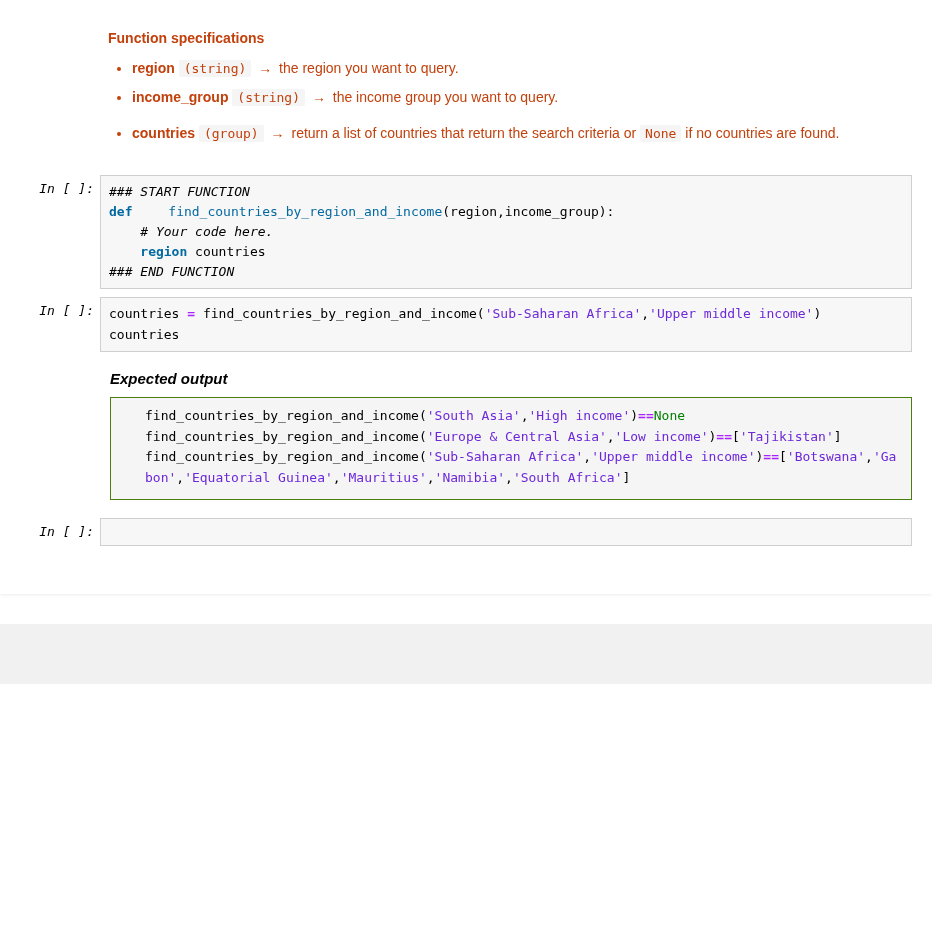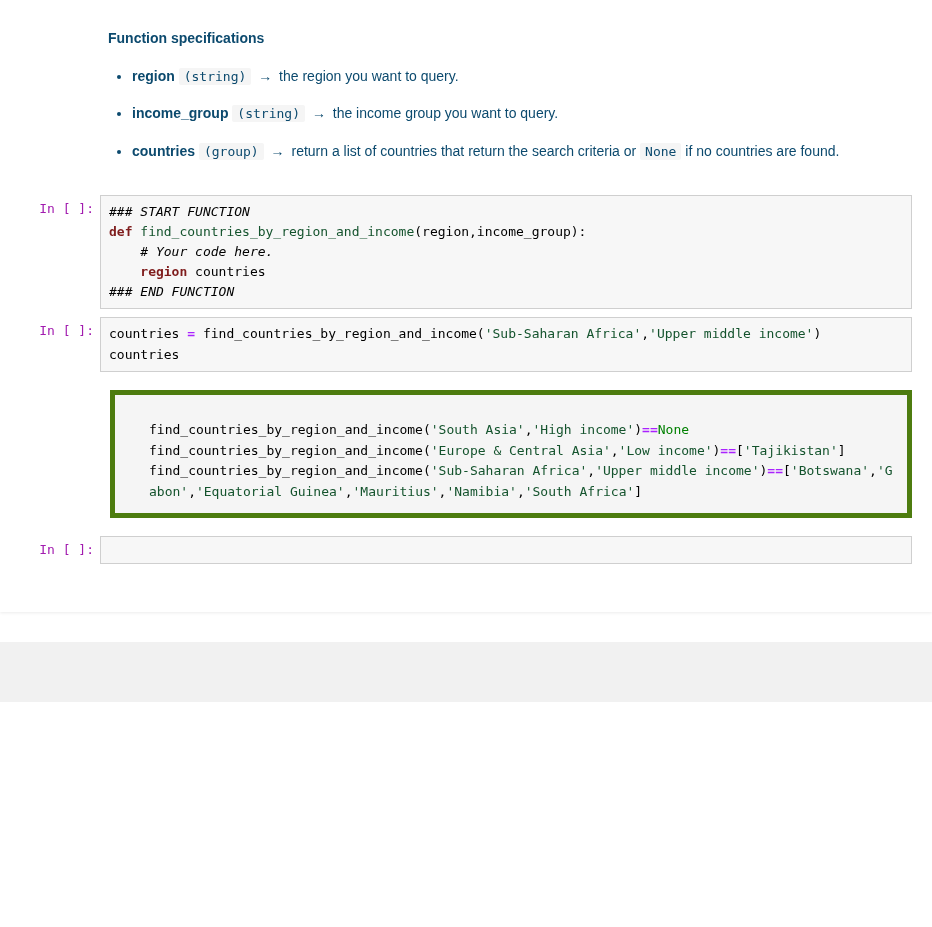--- a/index.html
+++ b/index.html
@@ -19,21 +19,22 @@
       display: flex;
       margin-bottom: 8px;
     }
     .prompt {
       width: 80px;
       min-width: 80px;
       text-align: right;
       padding: 6px 6px 6px 0;
       font-family: "SFMono-Regular", Menlo, Consolas, monospace;
       font-size: 13px;
-      color: #a21caf;
+      color: #000000;
+      font-style: italic;
     }
     .cell-input {
       flex: 1;
       border: 1px solid #cfcfcf;
       background: #f7f7f7;
       padding: 6px 8px;
       font-family: "SFMono-Regular", Menlo, Consolas, monospace;
       font-size: 13px;
       line-height: 1.55;
       white-space: pre-wrap;
@@ -41,59 +42,59 @@
       color: #000;
     }
     .cell-input.empty {
       min-height: 28px;
     }
     .markdown-body {
       flex: 1;
       padding: 0 8px 8px 8px;
       font-size: 14px;
       line-height: 1.55;
-      color: #0c4a6e;
+      color: #c2410c;
     }
     .markdown-body p { margin: 8px 0; }
     .markdown-body ul { margin: 6px 0 14px 24px; }
-    .markdown-body li { margin: 16px 0; }
+    .markdown-body li { margin: 8px 0; }
     .spec-title { font-weight: 700; margin-bottom: 10px; }
     .sub-head { font-style: italic; margin-top: 14px; margin-bottom: 6px; }
     .inline-code {
       font-family: "SFMono-Regular", Menlo, Consolas, monospace;
       background: #f5f5f5;
       padding: 1px 5px;
       font-size: 13px;
       border-radius: 2px;
     }
     .arrow { padding: 0 3px; }
 
     
     .tok-comment { color: #000000; font-style: italic; }
-    .tok-kw { color: #7f1d1d; font-weight: 700; }
-    .tok-fn { color: #14532d; }
-    .tok-str { color: #14532d; }
+    .tok-kw { color: #0369a1; font-weight: 700; }
+    .tok-fn { color: #0369a1; margin-left: 28px; }
+    .tok-str { color: #6d28d9; }
     .tok-op { color: #AA22FF; font-weight: 700; }
     .tok-nb { color: #008000; }
 
     .expected-block {
       margin-left: 90px;
       margin-top: 18px;
       margin-bottom: 18px;
     }
     .expected-title {
       font-weight: 700;
       font-style: italic;
       font-size: 15px;
       margin-bottom: 10px;
     }
     .expected-pre {
       background: #f5f5f5;
-      border: 5px solid #4d7c0f;
-      padding: 25px 14px 10px 34px;
+      border: 1px solid #4d7c0f;
+      padding: 8px 14px 10px 34px;
       font-family: "SFMono-Regular", Menlo, Consolas, monospace;
       font-size: 13px;
       line-height: 1.6;
       white-space: pre-wrap;
       word-break: break-all;
     }
     .footer-bar {
       height: 60px;
       background: #f1f1f1;
       margin-top: 30px;
@@ -148,20 +149,21 @@
 <span class="tok-comment">### END FUNCTION</span></div>
   </div>
 
   <div class="cell">
     <div class="prompt">In [ ]:</div>
     <div class="cell-input"><span>countries </span><span class="tok-op">=</span><span> find_countries_by_region_and_income(</span><span class="tok-str">'Sub-Saharan Africa'</span><span>,</span><span class="tok-str">'Upper middle income'</span><span>)</span>
 <span>countries</span></div>
   </div>
 
   <div class="expected-block">
+    <div class="expected-title">Expected output</div>
     <div class="expected-pre"><span>find_countries_by_region_and_income(</span><span class="tok-str">'South Asia'</span><span>,</span><span class="tok-str">'High income'</span><span>)</span><span class="tok-op">==</span><span class="tok-nb">None</span>
 <span>find_countries_by_region_and_income(</span><span class="tok-str">'Europe &amp; Central Asia'</span><span>,</span><span class="tok-str">'Low income'</span><span>)</span><span class="tok-op">==</span><span>[</span><span class="tok-str">'Tajikistan'</span><span>]</span>
 <span>find_countries_by_region_and_income(</span><span class="tok-str">'Sub-Saharan Africa'</span><span>,</span><span class="tok-str">'Upper middle income'</span><span>)</span><span class="tok-op">==</span><span>[</span><span class="tok-str">'Botswana'</span><span>,</span><span class="tok-str">'Gabon'</span><span>,</span><span class="tok-str">'Equatorial Guinea'</span><span>,</span><span class="tok-str">'Mauritius'</span><span>,</span><span class="tok-str">'Namibia'</span><span>,</span><span class="tok-str">'South Africa'</span><span>]</span></div>
   </div>
 
   <div class="cell">
     <div class="prompt">In [ ]:</div>
     <div class="cell-input empty"></div>
   </div>
 

